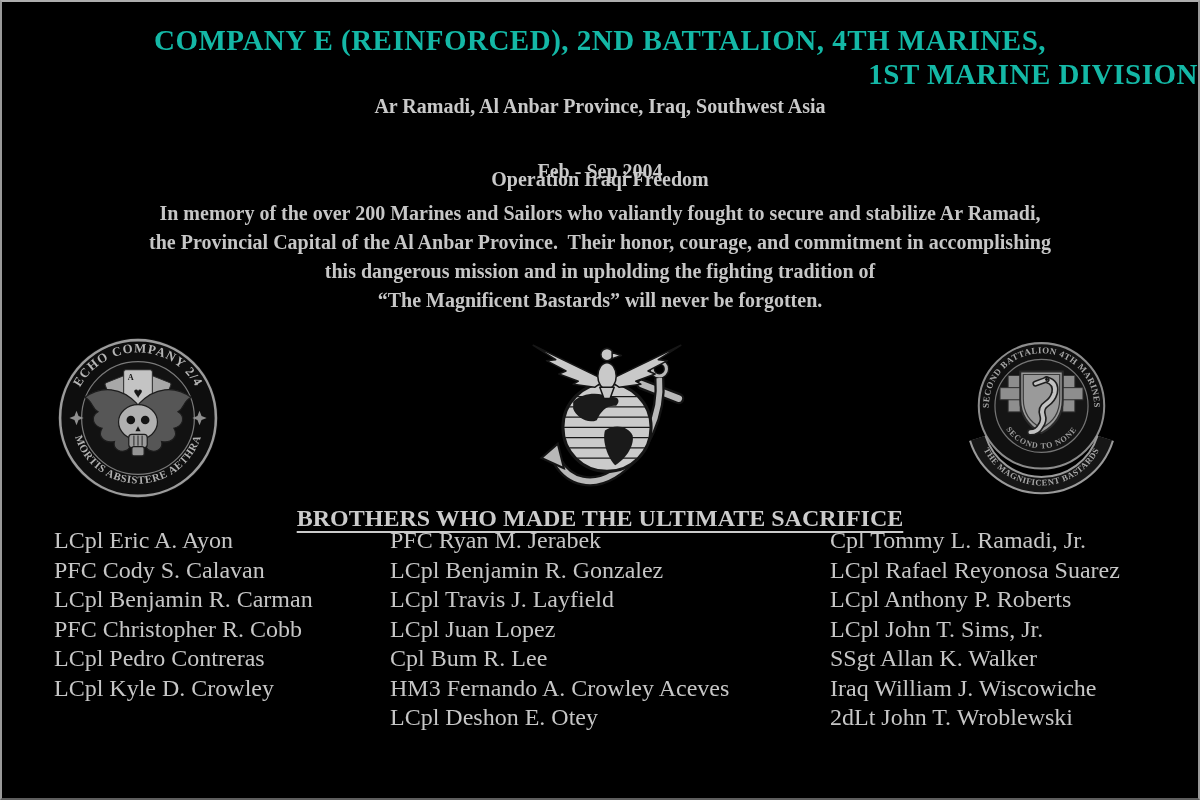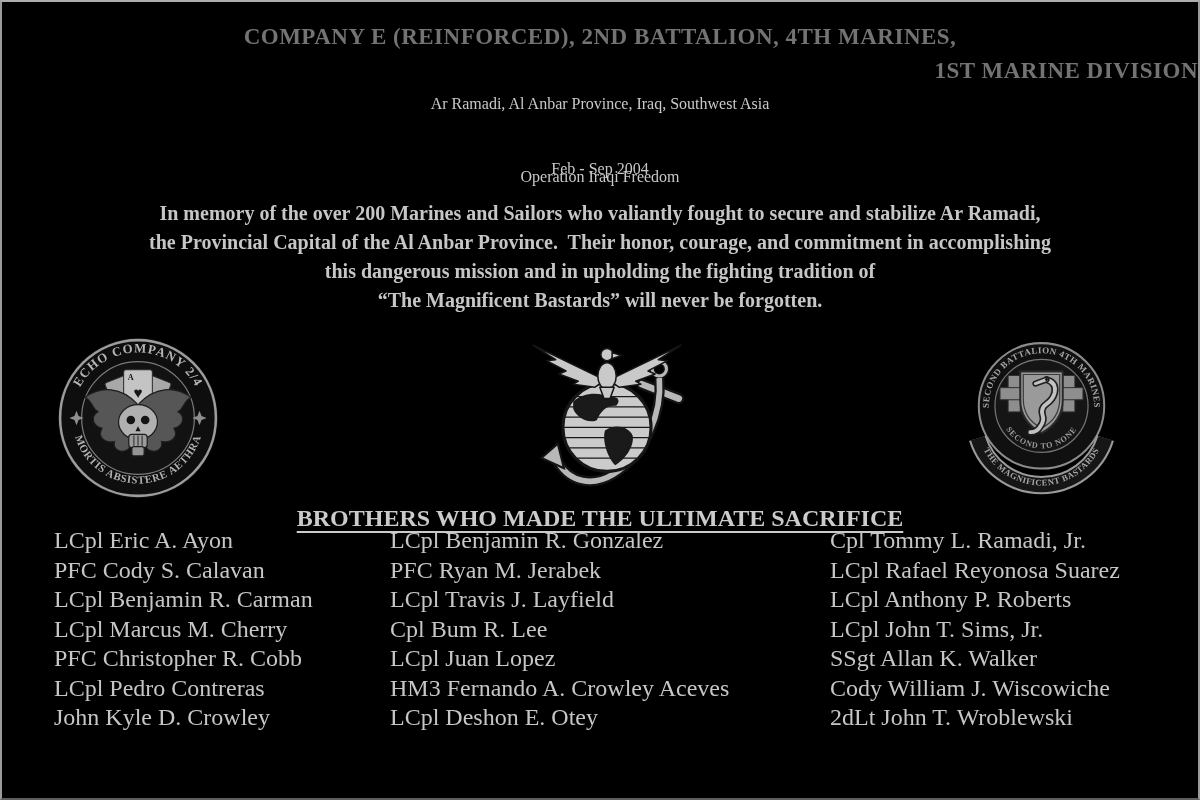--- a/index.html
+++ b/index.html
@@ -6,24 +6,24 @@
   .plaque{
     position:relative;
     width:1196px;height:796px;
     background:#000;
     border:2px solid;
     border-color:#adadad #9a9a9a #5e5e5e #9a9a9a;
     font-family:"Liberation Serif",serif;
     overflow:hidden;
   }
   .ctr{position:absolute;left:0;right:0;text-align:center;white-space:pre;}
-  .title{font-weight:bold;font-size:23px;color:#737373;letter-spacing:.5px;}
+  .title{font-weight:bold;font-size:29px;color:#14b8a6;letter-spacing:.5px;}
   .t1{top:22px;}
   .t2{top:56px;text-align:right;}
-  .sub{font-weight:normal;font-size:16px;color:#c9c9c9;}
+  .sub{font-weight:bold;font-size:20px;color:#c9c9c9;}
   .loc{top:93px;}
   .op{top:126px;margin-top:40px;}
   .dates{top:158px;text-align:center;}
   .para{position:absolute;top:197px;left:0;right:0;text-align:center;}
   .para div{font-weight:bold;font-size:20px;line-height:29px;color:#c6c6c6;white-space:pre;}
   .emblem{position:absolute;}
   .em-left{left:54px;top:334px;}
   .em-center{left:512px;top:331px;}
   .em-right{left:961px;top:331px;}
   .heading{top:503px;font-weight:bold;font-size:24px;color:#cbcbcb;
@@ -176,37 +176,36 @@
       </text>
     </svg>
   </div>
 
   <div class="ctr heading">BROTHERS WHO MADE THE ULTIMATE SACRIFICE</div>
 
   <div class="col c1">
     <div>LCpl Eric A. Ayon</div>
     <div>PFC Cody S. Calavan</div>
     <div>LCpl Benjamin R. Carman</div>
-    <div>LCpl Marcus M. Cherry</div>
     <div>PFC Christopher R. Cobb</div>
     <div>LCpl Pedro Contreras</div>
-    <div>John Kyle D. Crowley</div>
+    <div>LCpl Kyle D. Crowley</div>
   </div>
   <div class="col c2">
+    <div>PFC Ryan M. Jerabek</div>
     <div>LCpl Benjamin R. Gonzalez</div>
-    <div>PFC Ryan M. Jerabek</div>
     <div>LCpl Travis J. Layfield</div>
+    <div>LCpl Juan Lopez</div>
     <div>Cpl Bum R. Lee</div>
-    <div>LCpl Juan Lopez</div>
     <div>HM3 Fernando A. Crowley Aceves</div>
     <div>LCpl Deshon E. Otey</div>
   </div>
   <div class="col c3">
     <div>Cpl Tommy L. Ramadi, Jr.</div>
     <div>LCpl Rafael Reyonosa Suarez</div>
     <div>LCpl Anthony P. Roberts</div>
     <div>LCpl John T. Sims, Jr.</div>
     <div>SSgt Allan K. Walker</div>
-    <div>Cody William J. Wiscowiche</div>
+    <div>Iraq William J. Wiscowiche</div>
     <div>2dLt John T. Wroblewski</div>
   </div>
 
 </div>
 
 </body></html>

